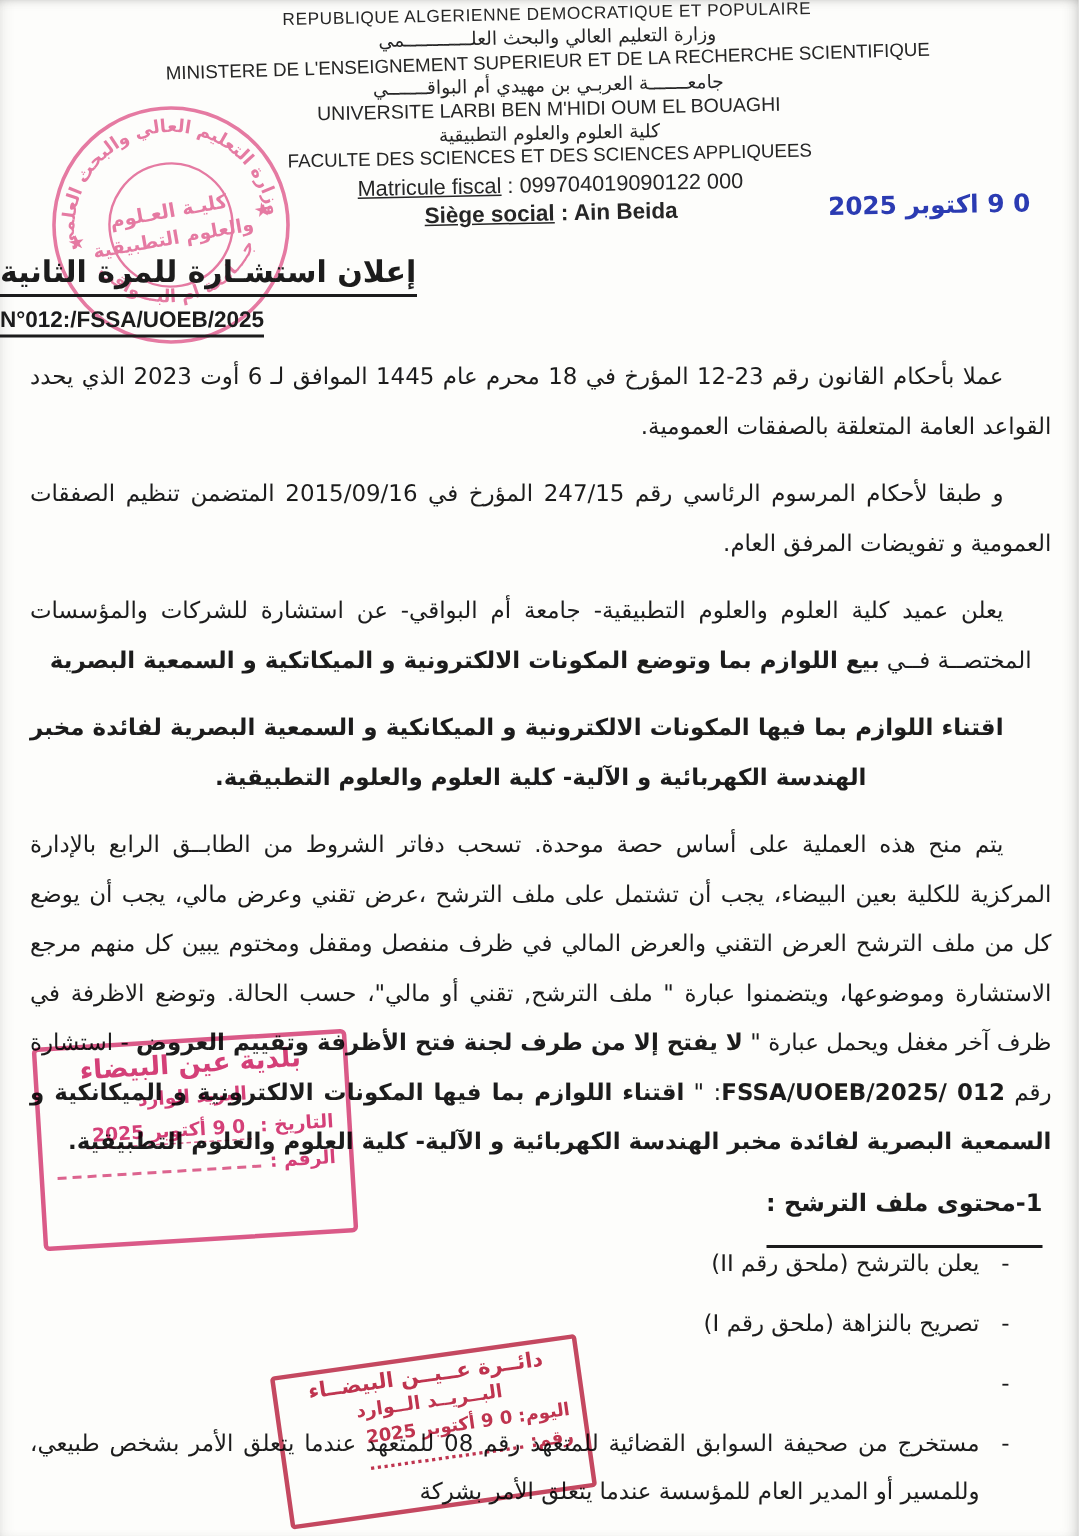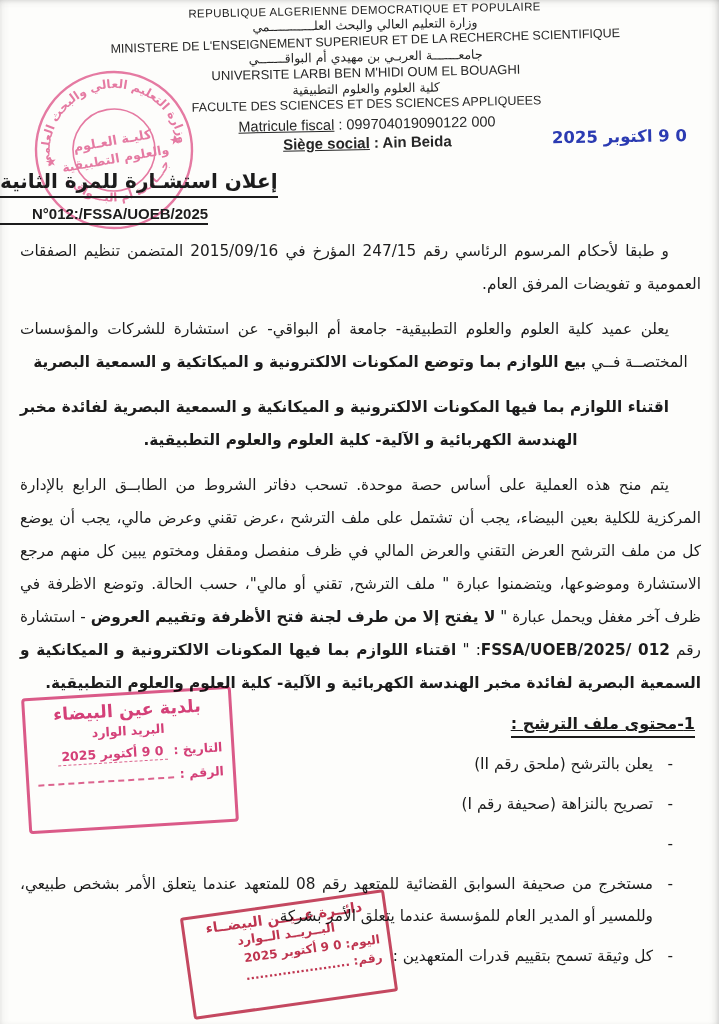--- a/index.html
+++ b/index.html
@@ -48,35 +48,35 @@
   .doc-title {
     display:inline-block; direction:rtl;
     font-size:20px; font-weight:bold;
     border-bottom:2.5px solid #1c1c1c; padding-bottom:3px;
   }
   .doc-ref {
     margin-top:7px;
     font-family:"Liberation Sans",sans-serif;
     font-size:15px; font-weight:bold;
   }
-  .doc-ref span { border-bottom:2px solid #1c1c1c; padding-bottom:1px;padding-left:32px; }
+  .doc-ref span { border-bottom:2px solid #1c1c1c; padding-bottom:1px; }
   
   .body {
     position:absolute; top:235px; right:18px; left:20px;
     direction:rtl; text-align:justify;
     font-size:15.3px; line-height:33px;
   }
   .para { text-indent:32px; margin-bottom:12px; }
   .para.center-last { text-align-last:center; }
   .bold { font-weight:bold; }
   .sec-heading {
     font-weight:bold; font-size:16px;
     margin:2px 6px 8px 0;
   }
-  .sec-heading span { border-bottom:2px solid #1c1c1c; padding-bottom:3px;text-decoration:underline; }
+  .sec-heading span { border-bottom:2px solid #1c1c1c; padding-bottom:19px; }
   .dash-list { margin-right:28px; }
   .dash-item { display:flex; direction:rtl; margin-bottom:8px; line-height:32px; }
   .dash-item .dash { width:20px; flex:0 0 20px; }
   
   .stamp1 {
     position:absolute; left:25px; top:692px; width:210px; height:136px;
     transform:rotate(-3.5deg);
     border:3px solid rgba(214,62,118,.85);
     border-radius:4px;
     color:#d6407a; direction:rtl; padding:5px 9px;
@@ -143,35 +143,36 @@
   </div>
 
   <div class="blue-date" style="color:#2b3bb2">0 9 اكتوبر 2025</div>
 
   <div class="title-wrap">
     <div class="doc-title">إعلان استشـارة للمرة الثانية</div>
     <div class="doc-ref"><span>N°012:/FSSA/UOEB/2025</span></div>
   </div>
 
   <div class="body">
+    <p class="para">عملا بأحكام القانون رقم 23-12 المؤرخ في 18 محرم عام 1445 الموافق لـ 6 أوت 2023 الذي يحدد القواعد العامة المتعلقة بالصفقات العمومية.</p>
     <p class="para">و طبقا لأحكام المرسوم الرئاسي رقم 247/15 المؤرخ في 2015/09/16 المتضمن تنظيم الصفقات العمومية و تفويضات المرفق العام.</p>
     <p class="para center-last"><span>يعلن عميد كلية العلوم والعلوم التطبيقية- جامعة أم البواقي- عن استشارة للشركات والمؤسسات المختصــة فــي </span><span class="bold">بيع اللوازم بما وتوضع المكونات الالكترونية و الميكاتكية و السمعية البصرية</span></p>
     <p class="para center-last bold">اقتناء اللوازم بما فيها المكونات الالكترونية و الميكانكية و السمعية البصرية لفائدة مخبر الهندسة الكهربائية و الآلية- كلية العلوم والعلوم التطبيقية.</p>
     <p class="para" style="margin-bottom:7px;"><span>يتم منح هذه العملية على أساس حصة موحدة. تسحب دفاتر الشروط من الطابــق الرابع بالإدارة المركزية للكلية بعين البيضاء، يجب أن تشتمل على ملف الترشح ،عرض تقني وعرض مالي، يجب أن يوضع كل من ملف الترشح العرض التقني والعرض المالي في ظرف منفصل ومقفل ومختوم يبين كل منهم مرجع الاستشارة وموضوعها، ويتضمنوا عبارة " ملف الترشح, تقني أو مالي"، حسب الحالة. وتوضع الاظرفة في ظرف آخر مغفل ويحمل عبارة " </span><span class="bold">لا يفتح إلا من طرف لجنة فتح الأظرفة وتقييم العروض</span><span>  - استشارة رقم </span><span class="bold">012 /FSSA/UOEB/2025</span><span>: " </span><span class="bold">اقتناء اللوازم بما فيها المكونات الالكترونية و الميكانكية و السمعية البصرية لفائدة مخبر الهندسة الكهربائية و الآلية- كلية العلوم والعلوم التطبيقية.</span></p>
 
     <div class="sec-heading"><span>1-محتوى ملف الترشح :</span></div>
 
     <div class="dash-list">
       <div class="dash-item">
           <span class="dash">-</span>
           <span>يعلن بالترشح (ملحق رقم II)</span>
         </div>
       <div class="dash-item">
           <span class="dash">-</span>
-          <span>تصريح بالنزاهة (صحيفة رقم I)</span>
+          <span>تصريح بالنزاهة (ملحق رقم I)</span>
         </div>
       <div class="dash-item">
           <span class="dash">-</span>
         </div>
       <div class="dash-item">
           <span class="dash">-</span>
           <span>مستخرج من صحيفة السوابق القضائية للمتعهد رقم 08 للمتعهد عندما يتعلق الأمر بشخص طبيعي، وللمسير أو المدير العام للمؤسسة عندما يتعلق الأمر بشركة</span>
         </div>
       <div class="dash-item">
           <span class="dash">-</span>

